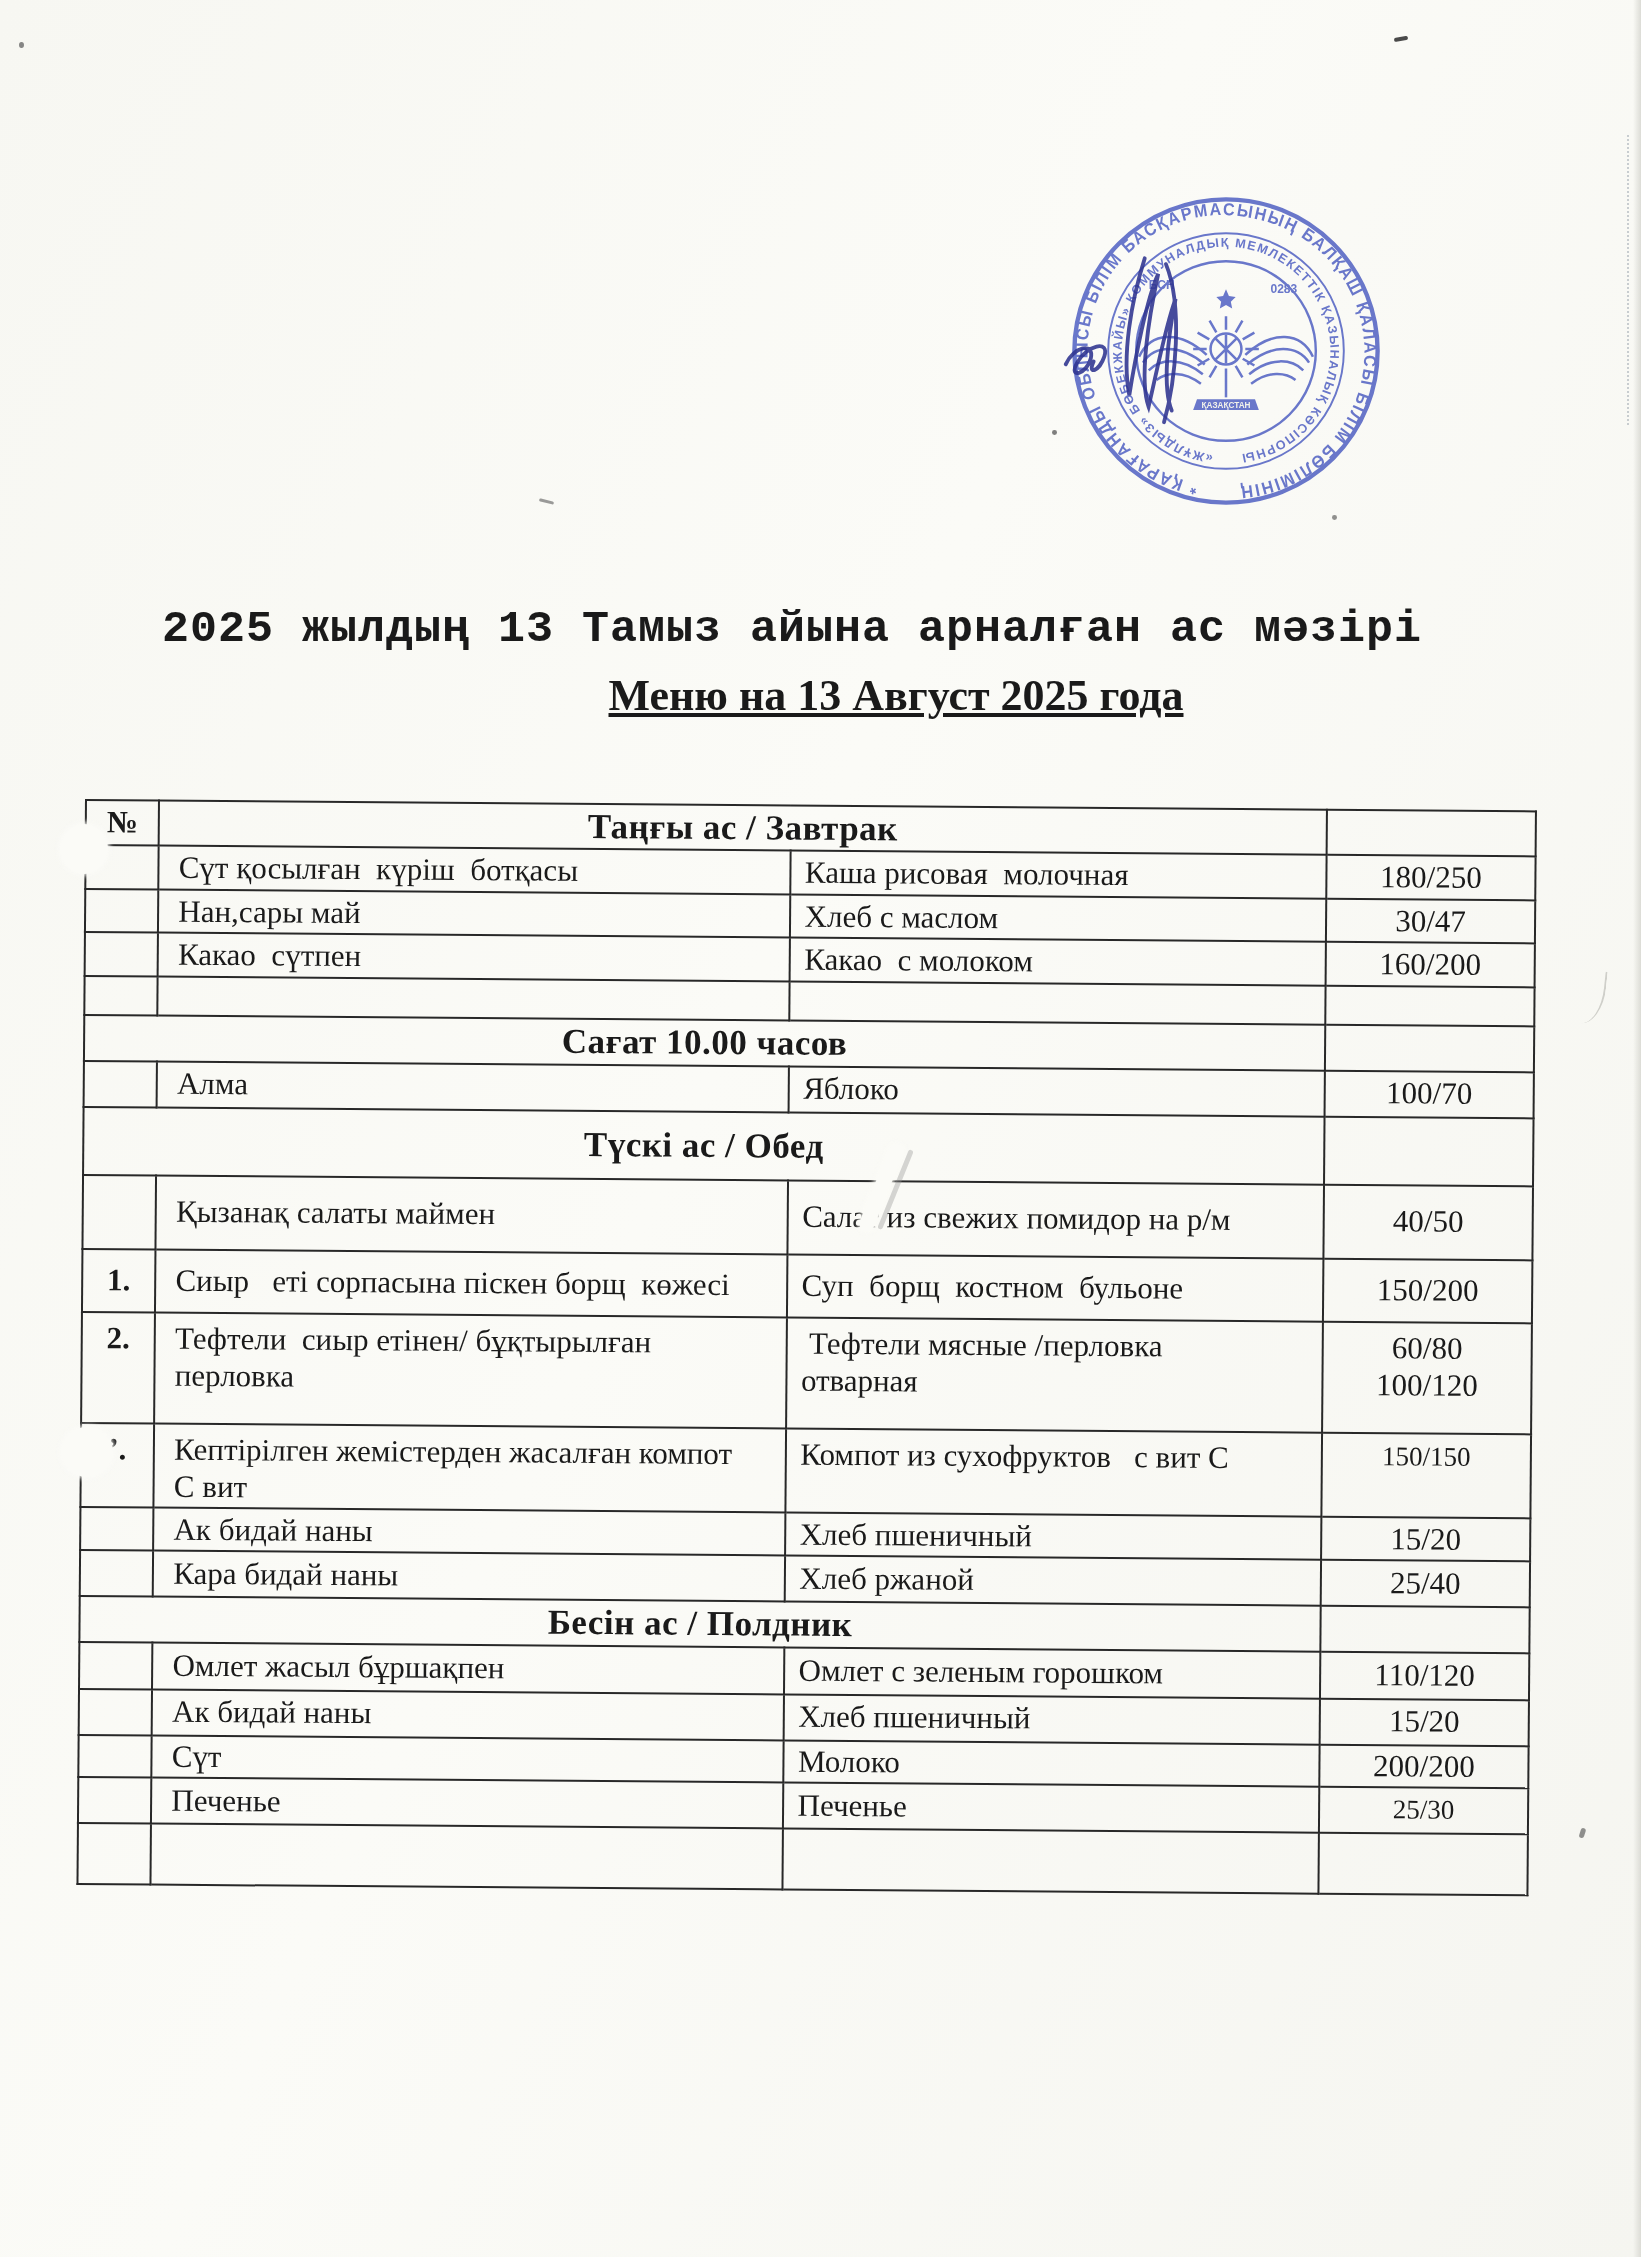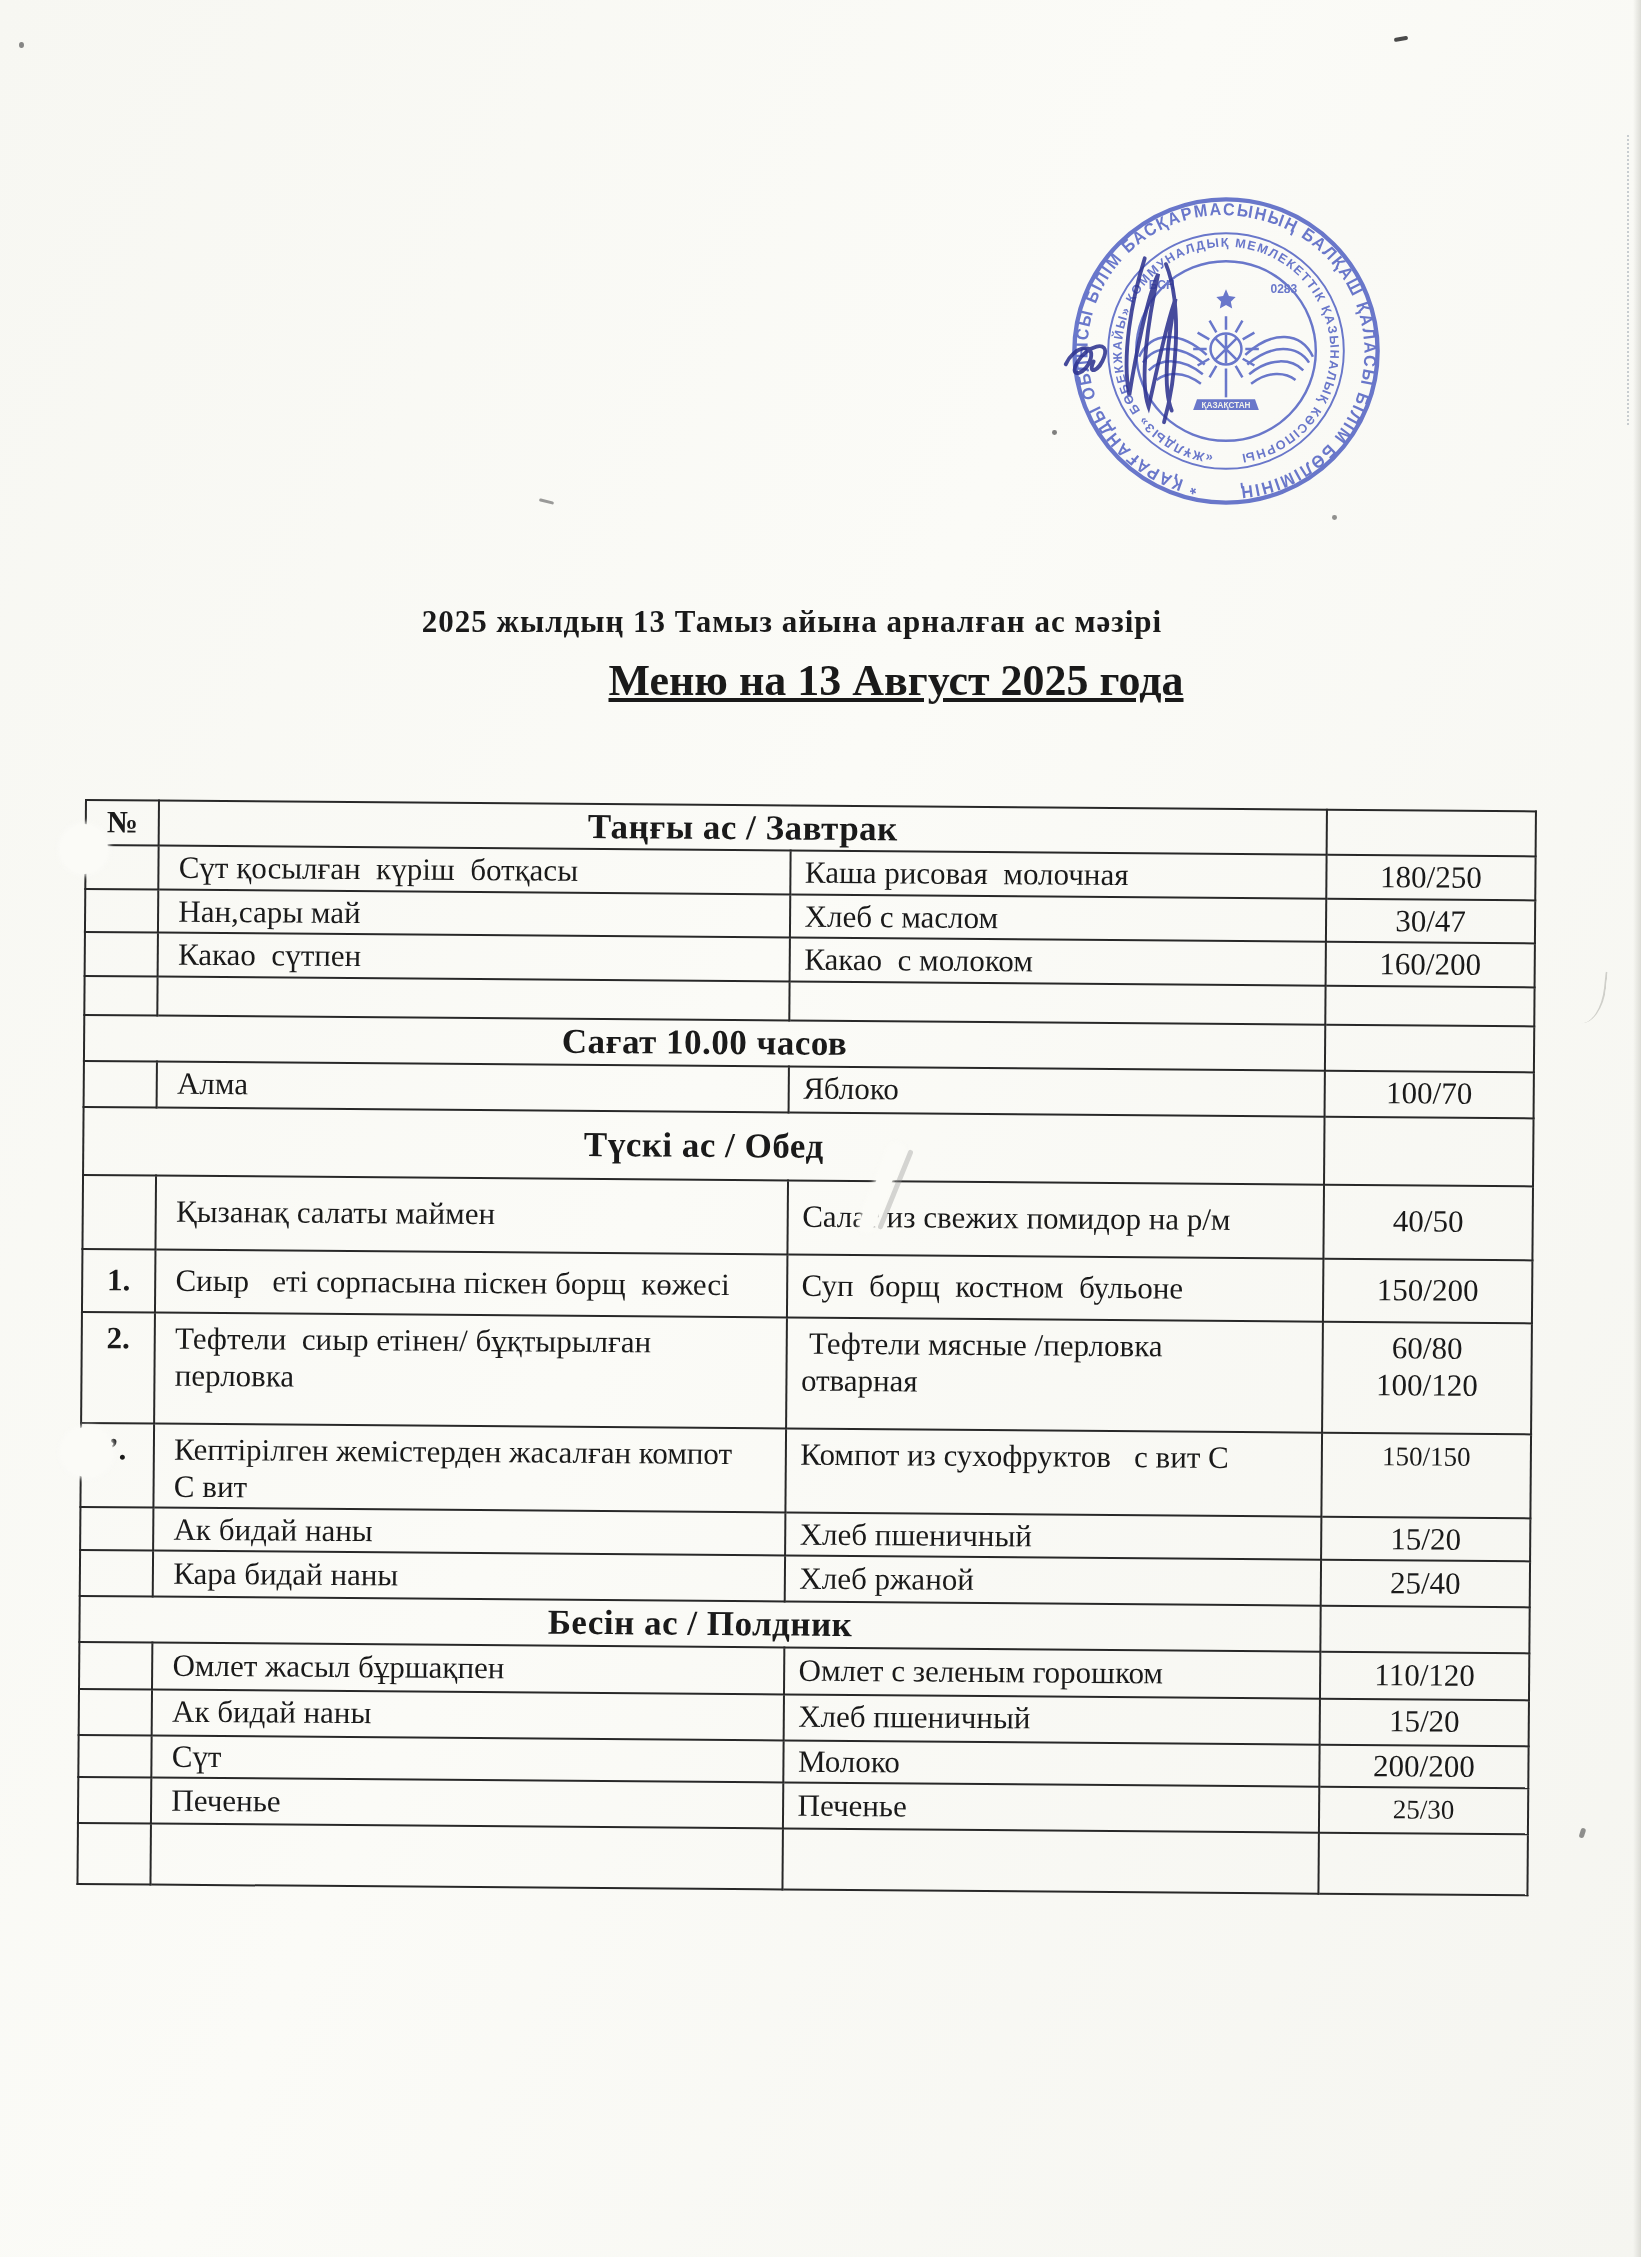--- a/index.html
+++ b/index.html
@@ -21,21 +21,21 @@
     border-bottom:2.9px solid #161616; margin-right:9.7px; vertical-align:baseline; }
 
   
   .stamp { position:absolute; left:1057px; top:182px; opacity:.84; mix-blend-mode:multiply; z-index:4; }
   .stamp text { font-family:"Liberation Sans", sans-serif; font-weight:bold; }
   .signature { position:absolute; left:1052px; top:241px; z-index:7; opacity:.88; }
 
   
   .title-block { position:absolute; top:604px; left:97px; width:1390px;
     text-align:center; font-weight:bold; z-index:2; }
-  .title-1 { font-size:31px; letter-spacing:1px; }
+  .title-1 { font-size:45px; letter-spacing:1px;font-family:Liberation Mono, monospace; }
   .title-2 { font-size:44px; margin-top:15.4px; padding-left:208px;text-decoration:underline; }
 
   
   .menu-wrap { position:absolute; left:85px; top:799px; transform:rotate(0.45deg);
     transform-origin:top left; z-index:2; }
   table.menu { border-collapse:collapse; table-layout:fixed; width:1450px;
     border:2.9px solid #242424; }
   table.menu td { border:2.4px solid #282828; line-height:1.18; overflow:hidden; }
   .c-num { font-size:31px; font-weight:bold; text-align:center; vertical-align:middle; }
   .c-kz  { font-size:31px; padding:1.9px 5.8px 1.9px 19.3px; vertical-align:middle; white-space:pre-wrap; }

